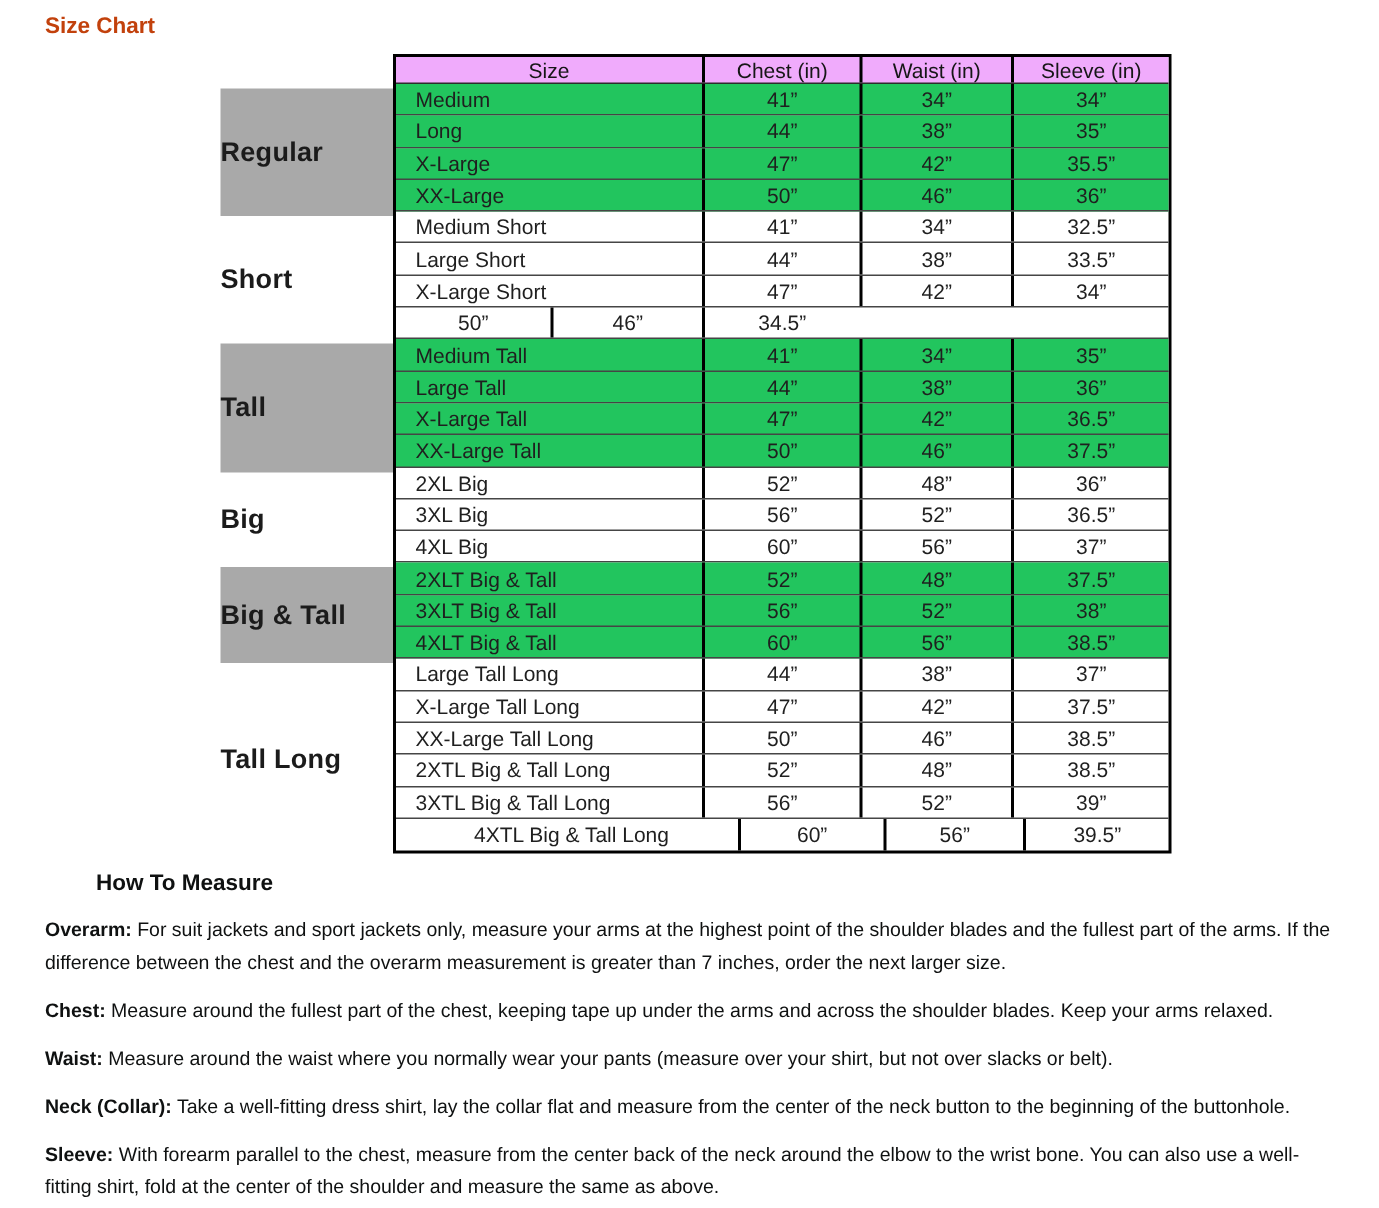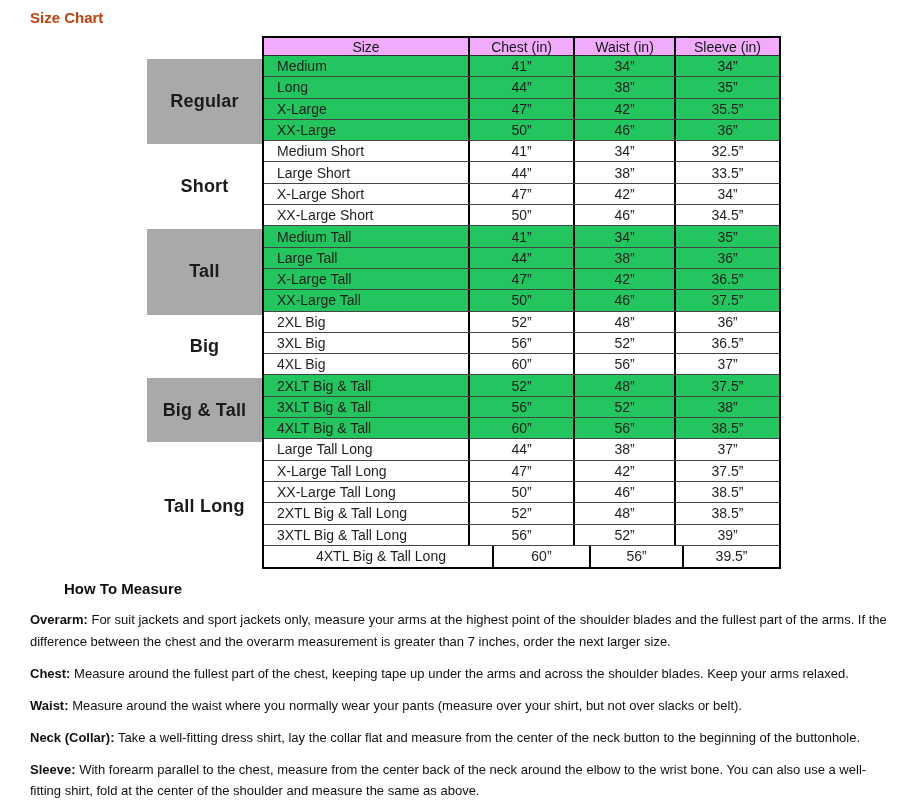--- a/index.html
+++ b/index.html
@@ -3,21 +3,21 @@
 <meta charset="utf-8">
 <style>
   * { margin:0; padding:0; box-sizing:border-box; }
   html,body { width:919px; height:805px; background:#ffffff;
     font-family:"Liberation Sans", sans-serif; color:#111; position:relative; overflow:hidden; }
 
   .page-title { position:absolute; left:30px; top:9px; font-size:15px; font-weight:bold; color:#c2410c; }
 
   
   .catcol { position:absolute; left:147px; top:59px; width:115px; }
-  .catblock { display:flex; align-items:center; justify-content:center;
+  .catblock { display:flex; align-items:center; 
     font-weight:bold; font-size:18px; color:#1b1b1b; letter-spacing:.2px; }
   .catblock.shaded { background:#a9a9a9; }
   .rows4 { height:85.2px; }
   .rows3 { height:63.9px; }
   .rows6 { height:127.8px; }
 
   
   .sizetable { position:absolute; left:262px; top:36px; width:519px;
     border:2px solid #000; background:#fff; }
   .trow { display:flex; height:21.3px; border-bottom:1px solid #454545; }
@@ -108,21 +108,20 @@
     <div class="cell waist">38”</div>
     <div class="cell sleeve">33.5”</div>
   </div>
   <div class="trow">
     <div class="cell size">X-Large Short</div>
     <div class="cell chest">47”</div>
     <div class="cell waist">42”</div>
     <div class="cell sleeve">34”</div>
   </div>
   <div class="trow">
-    <div class="cell size">XX-Large Short</div>
     <div class="cell chest">50”</div>
     <div class="cell waist">46”</div>
     <div class="cell sleeve">34.5”</div>
   </div>
 
   <div class="trow shaded">
     <div class="cell size">Medium Tall</div>
     <div class="cell chest">41”</div>
     <div class="cell waist">34”</div>
     <div class="cell sleeve">35”</div>

